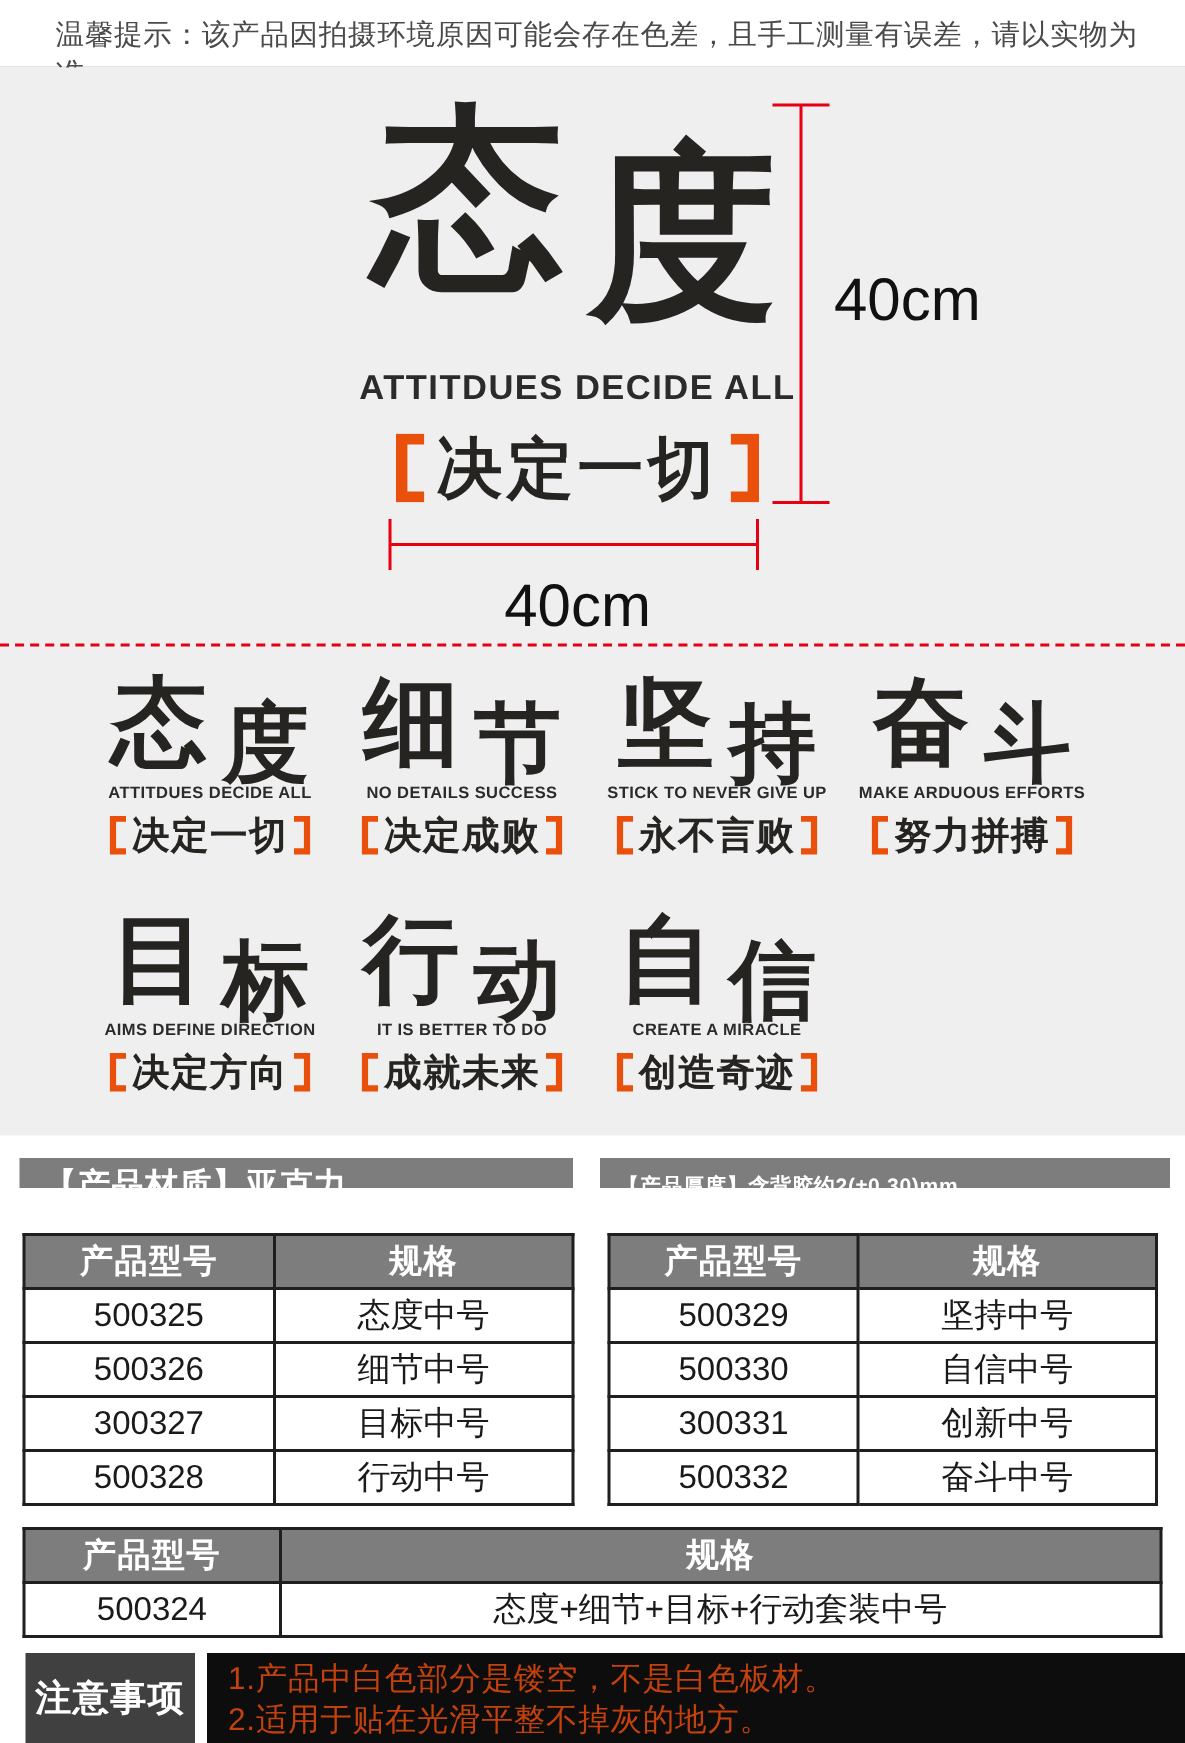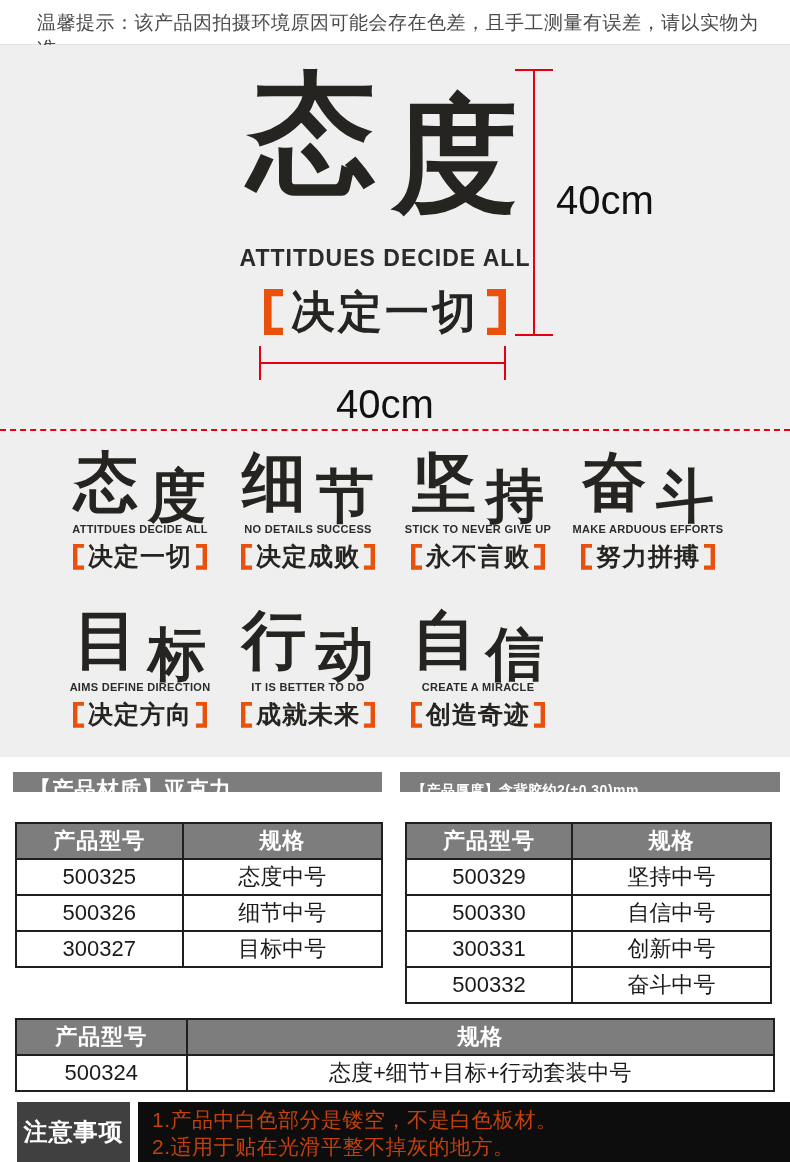--- a/index.html
+++ b/index.html
@@ -196,20 +196,24 @@
           <td>态度中号</td>
         </tr>
       <tr>
           <td>500326</td>
           <td>细节中号</td>
         </tr>
       <tr>
           <td>300327</td>
           <td>目标中号</td>
         </tr>
+      <tr>
+          <td>500328</td>
+          <td>行动中号</td>
+        </tr>
     </tbody>
   </table>
 
   <table class="spec tbl-right">
     <colgroup>
         <col class="m">
         <col>
       </colgroup>
     <thead>
         <tr>

